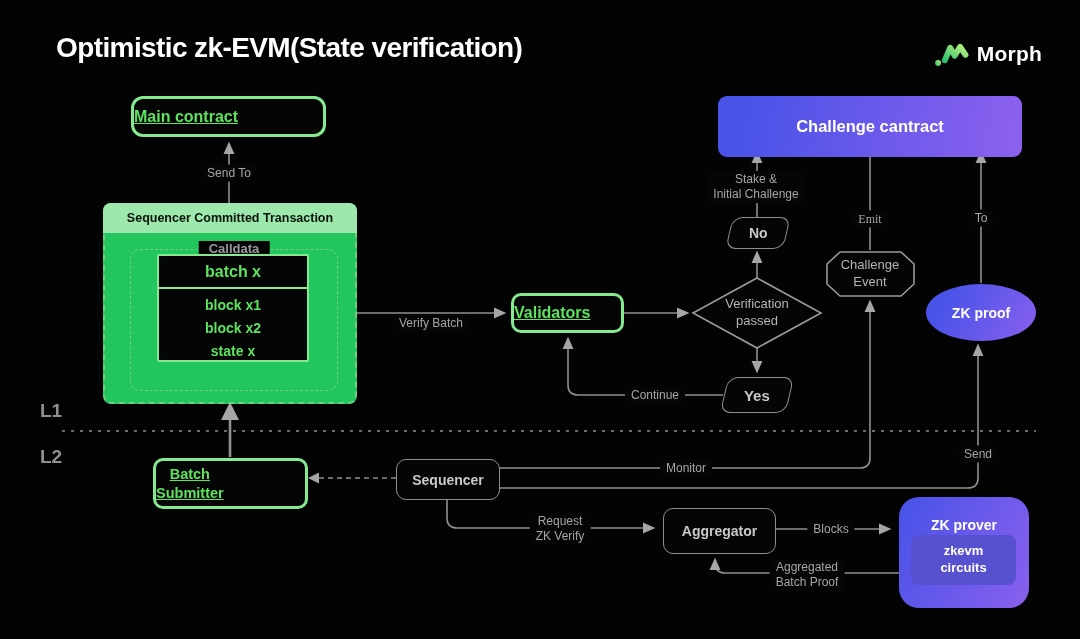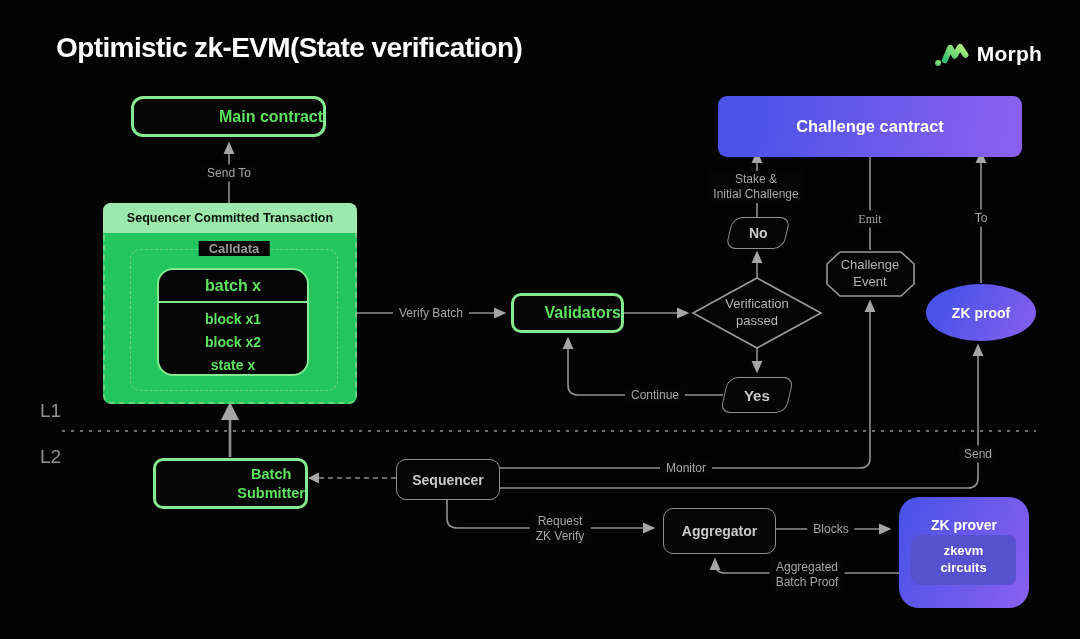--- a/index.html
+++ b/index.html
@@ -15,22 +15,22 @@
     left:56px;top:32px;color:#fff;font-size:28px;font-weight:bold;
     letter-spacing:-0.6px;z-index:3;
   }
   .brand{right:38px;top:40px;display:flex;align-items:center;gap:7px;z-index:3;}
   .brand-name{color:#fff;font-size:21px;font-weight:bold;letter-spacing:0.2px;}
   
   .gnode{
     position:absolute;z-index:2;background:#050505;
     border:3px solid #85e98f;border-radius:12px;
     color:#5de35d;font-weight:bold;text-align:center;
-    display:flex;align-items:center;justify-content:flex-end;
-    white-space:pre-line;line-height:1.25;
+    display:flex;align-items:center;justify-content:flex-start;
+    white-space:pre-line;line-height:1.25;text-decoration:underline;
   }
   
   .knode{
     position:absolute;z-index:2;background:#050505;
     border:1.5px solid #8f8f8f;border-radius:10px;
     color:#c9c9c9;font-weight:bold;text-align:center;
     display:flex;align-items:center;justify-content:center;
   }
   .skew{transform:skewX(-13deg);}
   .skew>span{display:block;transform:skewX(13deg);}
@@ -53,22 +53,22 @@
   }
   .calldata{
     position:absolute;left:25px;top:44px;width:208px;height:142px;
     border:1.5px dashed #6fcf82;border-radius:10px;box-sizing:border-box;
   }
   .calldata-legend{
     position:absolute;left:50%;top:-9px;transform:translateX(-50%);
     background:#050505;padding:0 10px;color:#9a9a9a;font-weight:bold;font-size:13px;
   }
   .batchbox{
-    position:absolute;left:26px;top:18px;width:152px;height:108px;
-    border:2.5px solid #85e98f;border-radius:16px;box-sizing:border-box;background:#050505;
+    position:absolute;left:26px;top:4px;width:152px;height:108px;
+    border:2.5px solid #85e98f;border-radius:2px;box-sizing:border-box;background:#050505;
   }
   .batch-title{
     height:31px;border-bottom:2.5px solid #85e98f;
     display:flex;align-items:center;justify-content:center;
     color:#5de35d;font-weight:bold;font-size:16px;
   }
   .batch-items{padding-top:4px;}
   .batch-item{
     height:23px;display:flex;align-items:center;justify-content:center;
     color:#5de35d;font-weight:bold;font-size:14px;
@@ -78,21 +78,21 @@
     position:absolute;z-index:3;transform:translate(-50%,-50%);
     color:#a6a6a6;font-size:12px;line-height:1.25;text-align:center;
     background:#050505;padding:1px 6px;white-space:pre-line;
   }
   
   .shape-text{
     position:absolute;z-index:3;transform:translate(-50%,-50%);
     color:#b4b4b4;font-size:13px;line-height:1.3;text-align:center;white-space:pre-line;
   }
   .layer-tag{
-    position:absolute;z-index:3;color:#8f8f8f;font-weight:normal;font-size:19px;
+    position:absolute;z-index:3;color:#8f8f8f;font-weight:bold;font-size:19px;
   }
   .zkprover-title{height:36px;display:flex;align-items:flex-end;justify-content:center;font-size:14px;}
   .zkinner{
     position:absolute;left:12px;top:38px;width:105px;height:50px;
     background:#5750cf;border-radius:8px;color:#fff;font-weight:bold;font-size:13px;
     display:flex;align-items:center;justify-content:center;text-align:center;
     white-space:pre-line;line-height:1.3;
   }
 </style>
 </head>
@@ -231,21 +231,21 @@
 
   <div class="bluebox" style="left:899px;top:497px;width:130px;height:111px;border-radius:20px;display:block;background:linear-gradient(115deg,#4a53e8 5%,#8a60ee 100%);">
     <div class="zkprover-title">ZK prover</div>
     <div class="zkinner">
       <span>zkevm
 circuits</span>
     </div>
   </div>
 
   <div class="lbl" style="left:229px;top:173px;">Send To</div>
-  <div class="lbl" style="left:431px;top:313px;">Verify Batch</div>
+  <div class="lbl" style="left:431px;top:323px;">Verify Batch</div>
   <div class="lbl" style="left:756px;top:187px;">Stake &amp;
 Initial Challenge</div>
   <div class="lbl" style="left:870px;top:219px;font-family:Liberation Serif, serif;">Emit</div>
   <div class="lbl" style="left:981px;top:218px;">To</div>
   <div class="lbl" style="left:655px;top:395px;">Continue</div>
   <div class="lbl" style="left:686px;top:468px;">Monitor</div>
   <div class="lbl" style="left:978px;top:454px;">Send</div>
   <div class="lbl" style="left:560px;top:529px;">Request
 ZK Verify</div>
   <div class="lbl" style="left:831px;top:529px;">Blocks</div>

